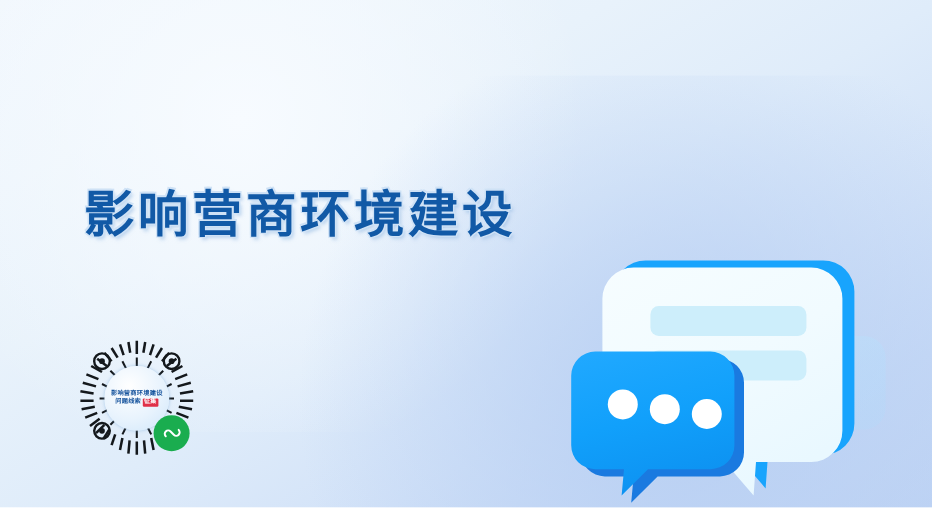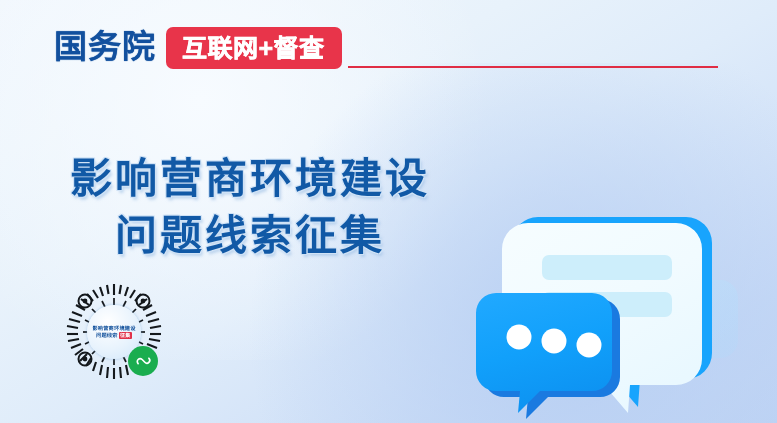--- a/index.html
+++ b/index.html
@@ -164,34 +164,23 @@
   }
 </style>
 </head>
 <body>
 
 <div id="banner">
 
   <div id="bg-wash-a"></div>
   <div id="bg-wash-b"></div>
 
-  <div id="header">
-
-    <div id="gov-logo">国务院</div>
-
-    <div id="campaign-tag">
-      <span id="campaign-tag-label">互联网+督查</span>
-    </div>
-
-    <div id="header-rule"></div>
-  </div>
 
   <div id="title-block">
     <div class="title-line">影响营商环境建设</div>
-    <div class="title-line">问题线索征集</div>
   </div>
 
   <div id="qr-block">
 
     <svg id="qr-rays" viewBox="0 0 108 108">
       <g stroke="#14181c" stroke-width="2.1" stroke-linecap="butt">
 
         <line x1="54" y1="6" x2="54" y2="17"></line>
         <line x1="61" y1="7" x2="59.5" y2="16"></line>
         <line x1="68" y1="9" x2="65" y2="18"></line>

